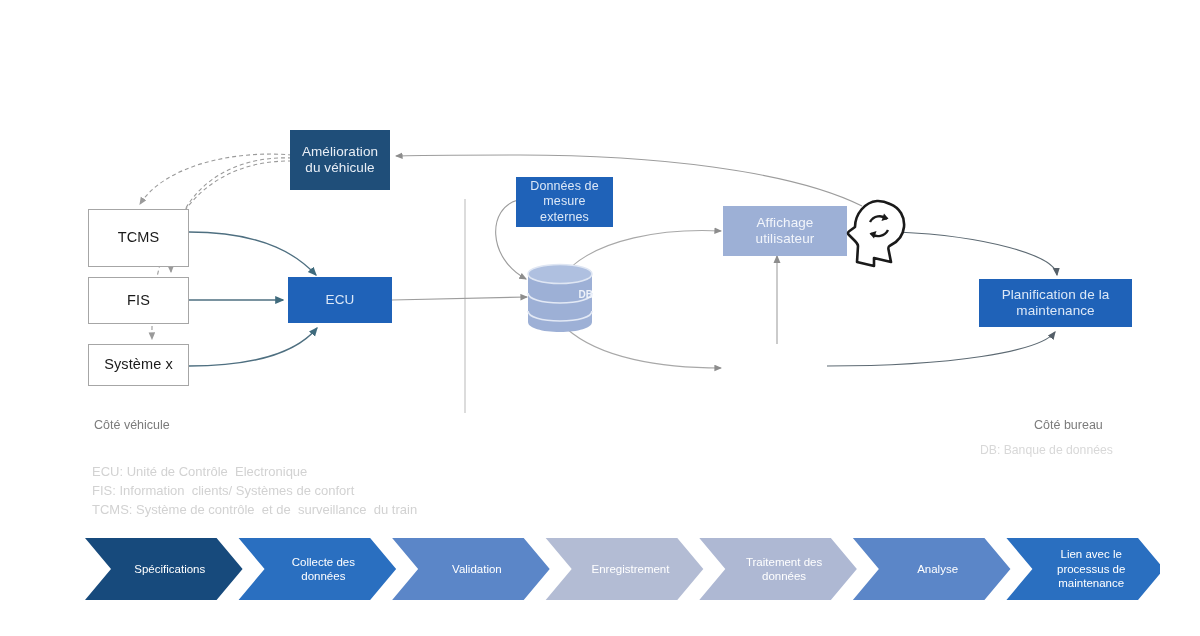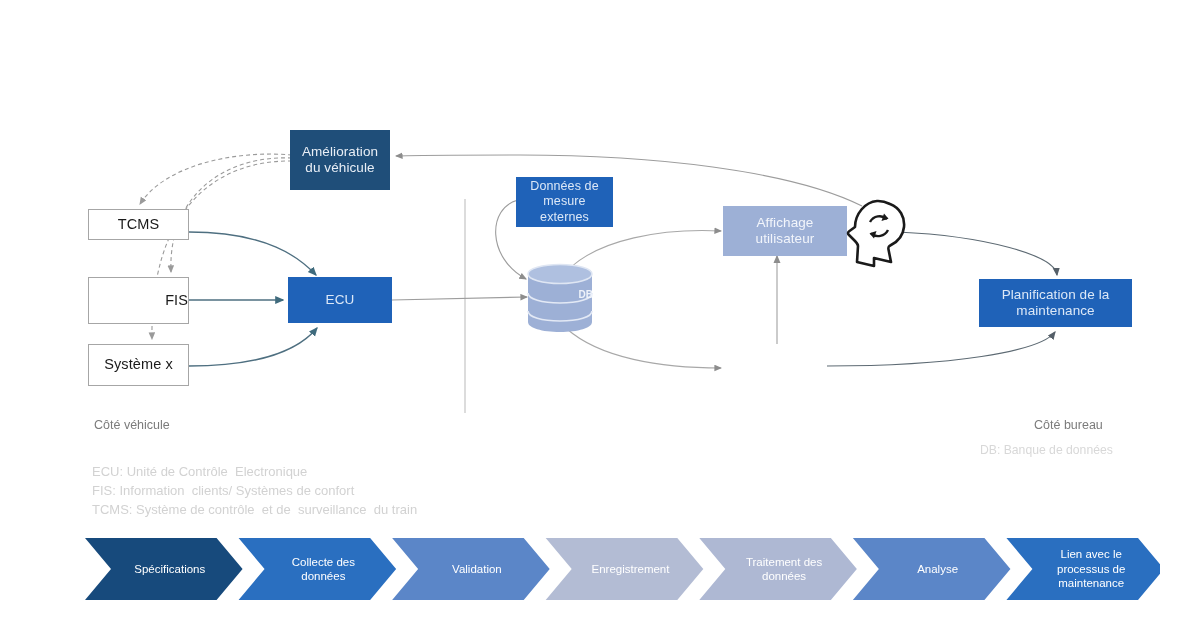--- a/index.html
+++ b/index.html
@@ -160,25 +160,25 @@
     <path d="M827,366 C950,366 1040,352 1055,332" fill="none" stroke="#5d6a73" stroke-width="1.2" marker-end="url(#ah-dark)"></path>
 
     <path d="M862,206 C790,170 650,155 520,155 C470,155 420,155 396,156" fill="none" stroke="#9d9d9d" stroke-width="1.1" marker-end="url(#ah-gray)"></path>
   </svg>
 
   <div class="node node-navy" style="left:290px; top:130px; width:100px; height:60px;">
     <span style="white-space:pre-line;">Amélioration
 du véhicule</span>
   </div>
 
-  <div class="node node-white" style="left:88px; top:209px; width:101px; height:31px;">
+  <div class="node node-white" style="left:88px; top:209px; width:101px; height:58px;">
     <span>TCMS</span>
   </div>
 
-  <div class="node node-white" style="left:88px; top:277px; width:101px; height:47px;justify-content:flex-end;">
+  <div class="node node-white" style="left:88px; top:277px; width:101px; height:47px;">
     <span>FIS</span>
   </div>
 
   <div class="node node-white" style="left:88px; top:344px; width:101px; height:42px;">
     <span>Système x</span>
   </div>
 
   <div class="node node-blue" style="left:288px; top:277px; width:104px; height:46px;">
     <span>ECU</span>
   </div>

